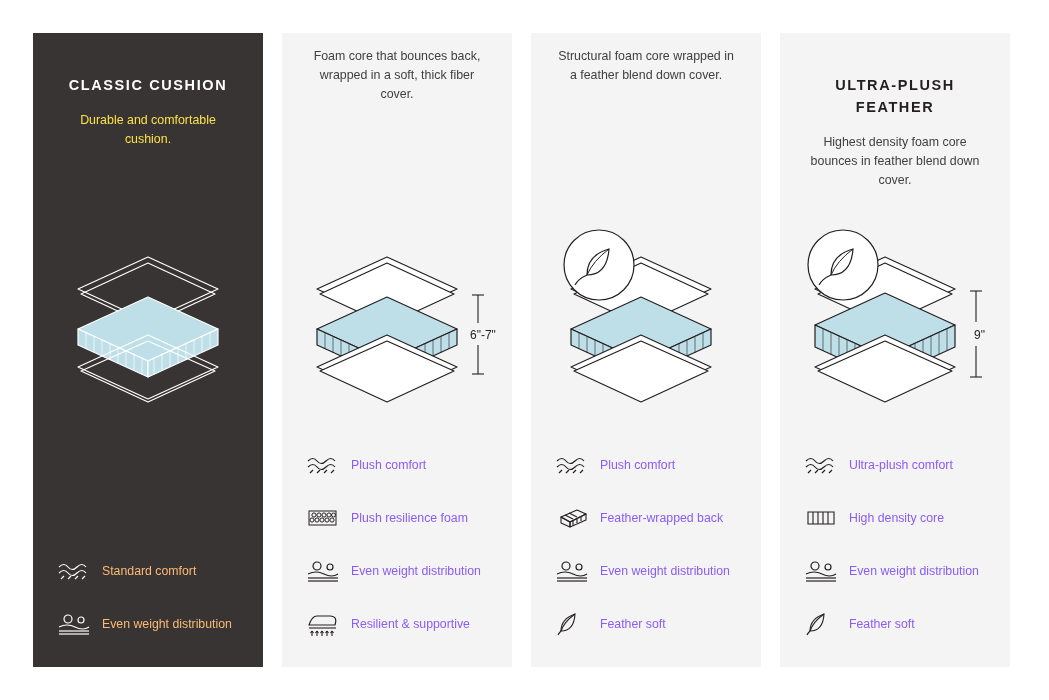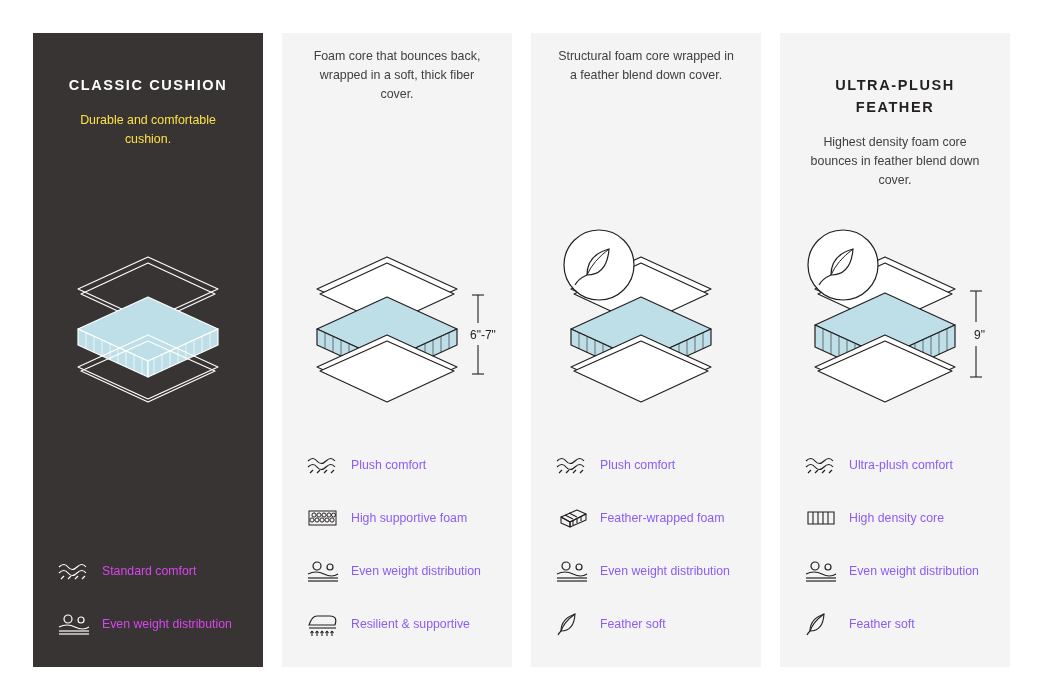--- a/index.html
+++ b/index.html
@@ -96,21 +96,21 @@
     align-items: center;
     justify-content: flex-start;
   }
   .feat-label {
     font-size: 12.3px;
     color: #8b5cf6;
     line-height: 1.35;
     padding-left: 5px;
   }
   .card.dark .feat-label {
-    color: #d946ef;
+    color: #fdba74;
   }
 </style>
 </head>
 <body>
 
 <div id="board">
   <div class="cards">
 
     <div class="card dark">
       <h2 class="card-title">CLASSIC CUSHION</h2>
@@ -242,21 +242,21 @@
                   <circle cx="23" cy="9" r="2.1"></circle>
                   <circle cx="27.5" cy="9" r="2"></circle>
                 <circle cx="6" cy="14" r="2.1"></circle>
                   <circle cx="11" cy="14" r="2.1"></circle>
                   <circle cx="16" cy="14" r="2.1"></circle>
                   <circle cx="21" cy="14" r="2.1"></circle>
                   <circle cx="26" cy="14" r="2.1"></circle>
               </g>
             </svg>
           </span>
-          <span class="feat-label">High supportive foam</span>
+          <span class="feat-label">Plush resilience foam</span>
         </div>
         <div class="feature">
           <span class="feat-icon">
             <svg width="34" height="24" viewBox="0 0 34 24" fill="none" stroke="#231f20" stroke-width="1.2">
               <circle cx="11" cy="7" r="4"></circle>
               <circle cx="24" cy="8" r="3"></circle>
               <path d="M2 15 q8 -4 16 0 t14 0"></path>
               <path d="M2 19 h30"></path>
               <path d="M2 22 h30"></path>
             </svg>
@@ -332,21 +332,21 @@
         </div>
         <div class="feature">
           <span class="feat-icon">
             <svg width="34" height="26" viewBox="0 0 34 26" fill="none" stroke="#231f20" stroke-width="1.1" stroke-linejoin="round">
               <polygon points="6,12 22,5 31,9 15,17"></polygon>
               <polygon points="6,12 6,18 15,22 15,17"></polygon>
               <polygon points="15,22 15,17 31,9 31,15"></polygon>
               <path d="M10 10 l8 4 M14 8 l8 4 M18 20 l0 -4 M22 18 l0 -4 M26 16 l0 -4"></path>
             </svg>
           </span>
-          <span class="feat-label">Feather-wrapped foam</span>
+          <span class="feat-label">Feather-wrapped back</span>
         </div>
         <div class="feature">
           <span class="feat-icon">
             <svg width="34" height="24" viewBox="0 0 34 24" fill="none" stroke="#231f20" stroke-width="1.2">
               <circle cx="11" cy="7" r="4"></circle>
               <circle cx="24" cy="8" r="3"></circle>
               <path d="M2 15 q8 -4 16 0 t14 0"></path>
               <path d="M2 19 h30"></path>
               <path d="M2 22 h30"></path>
             </svg>

